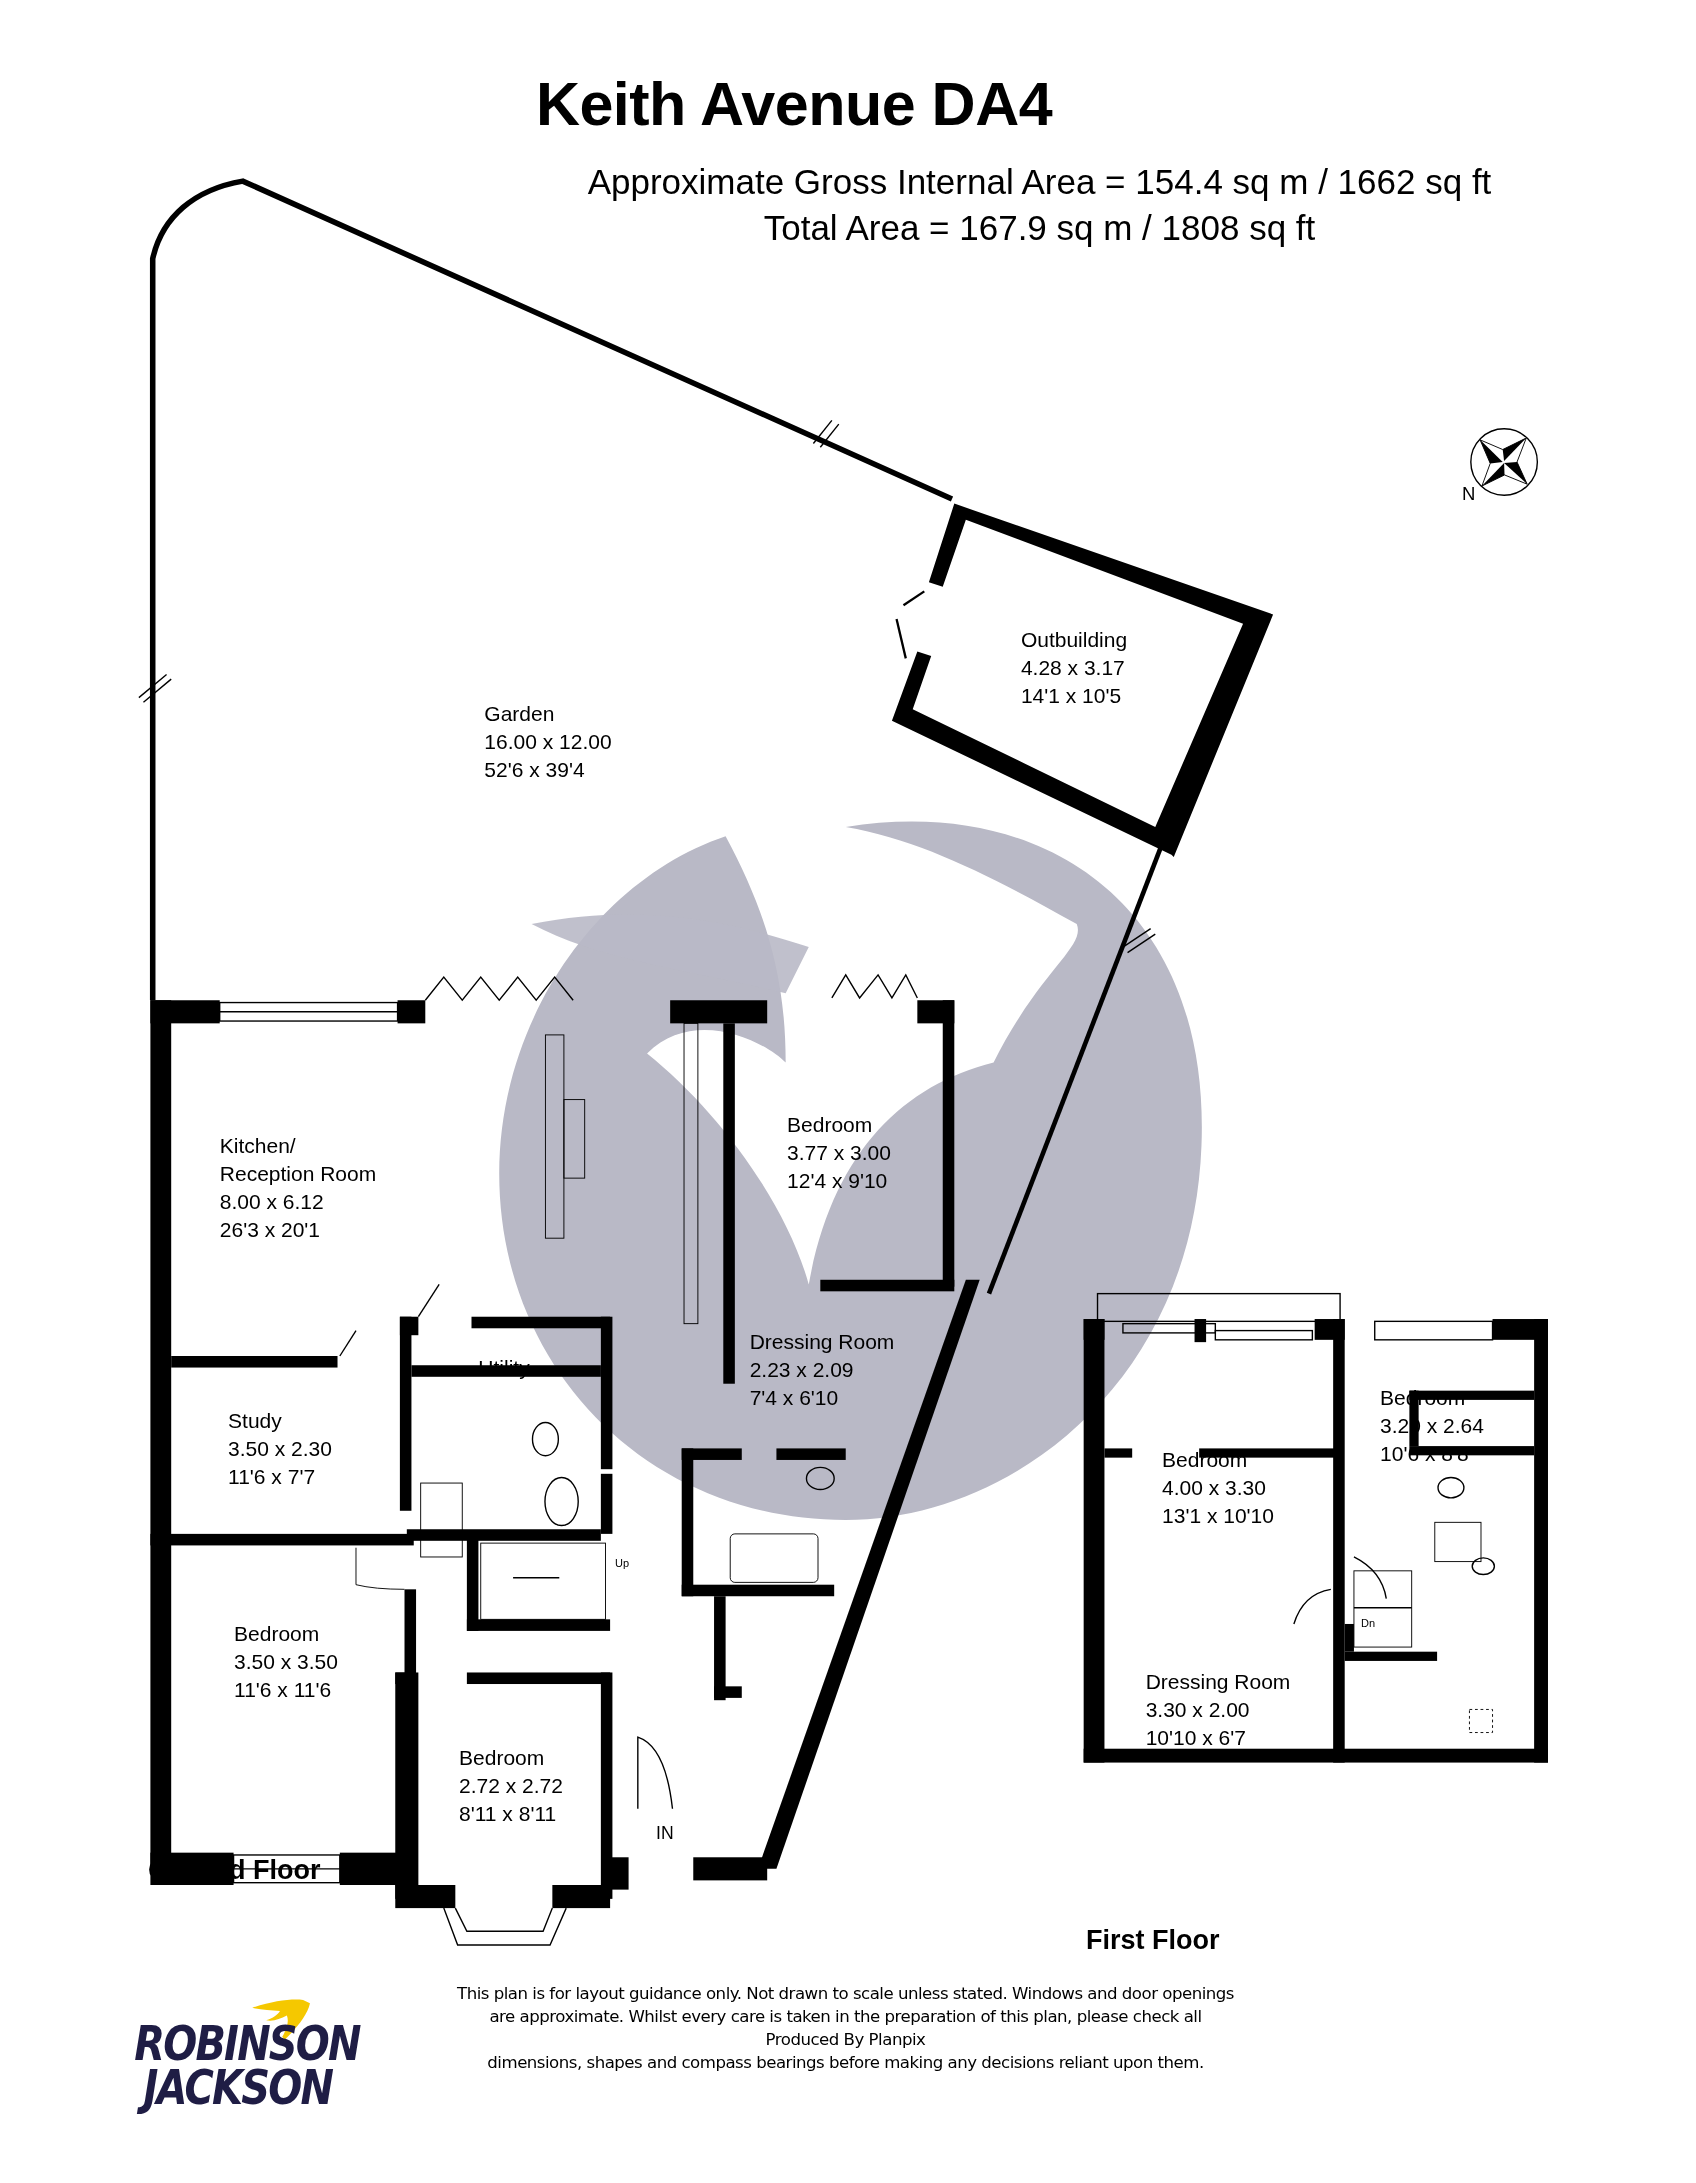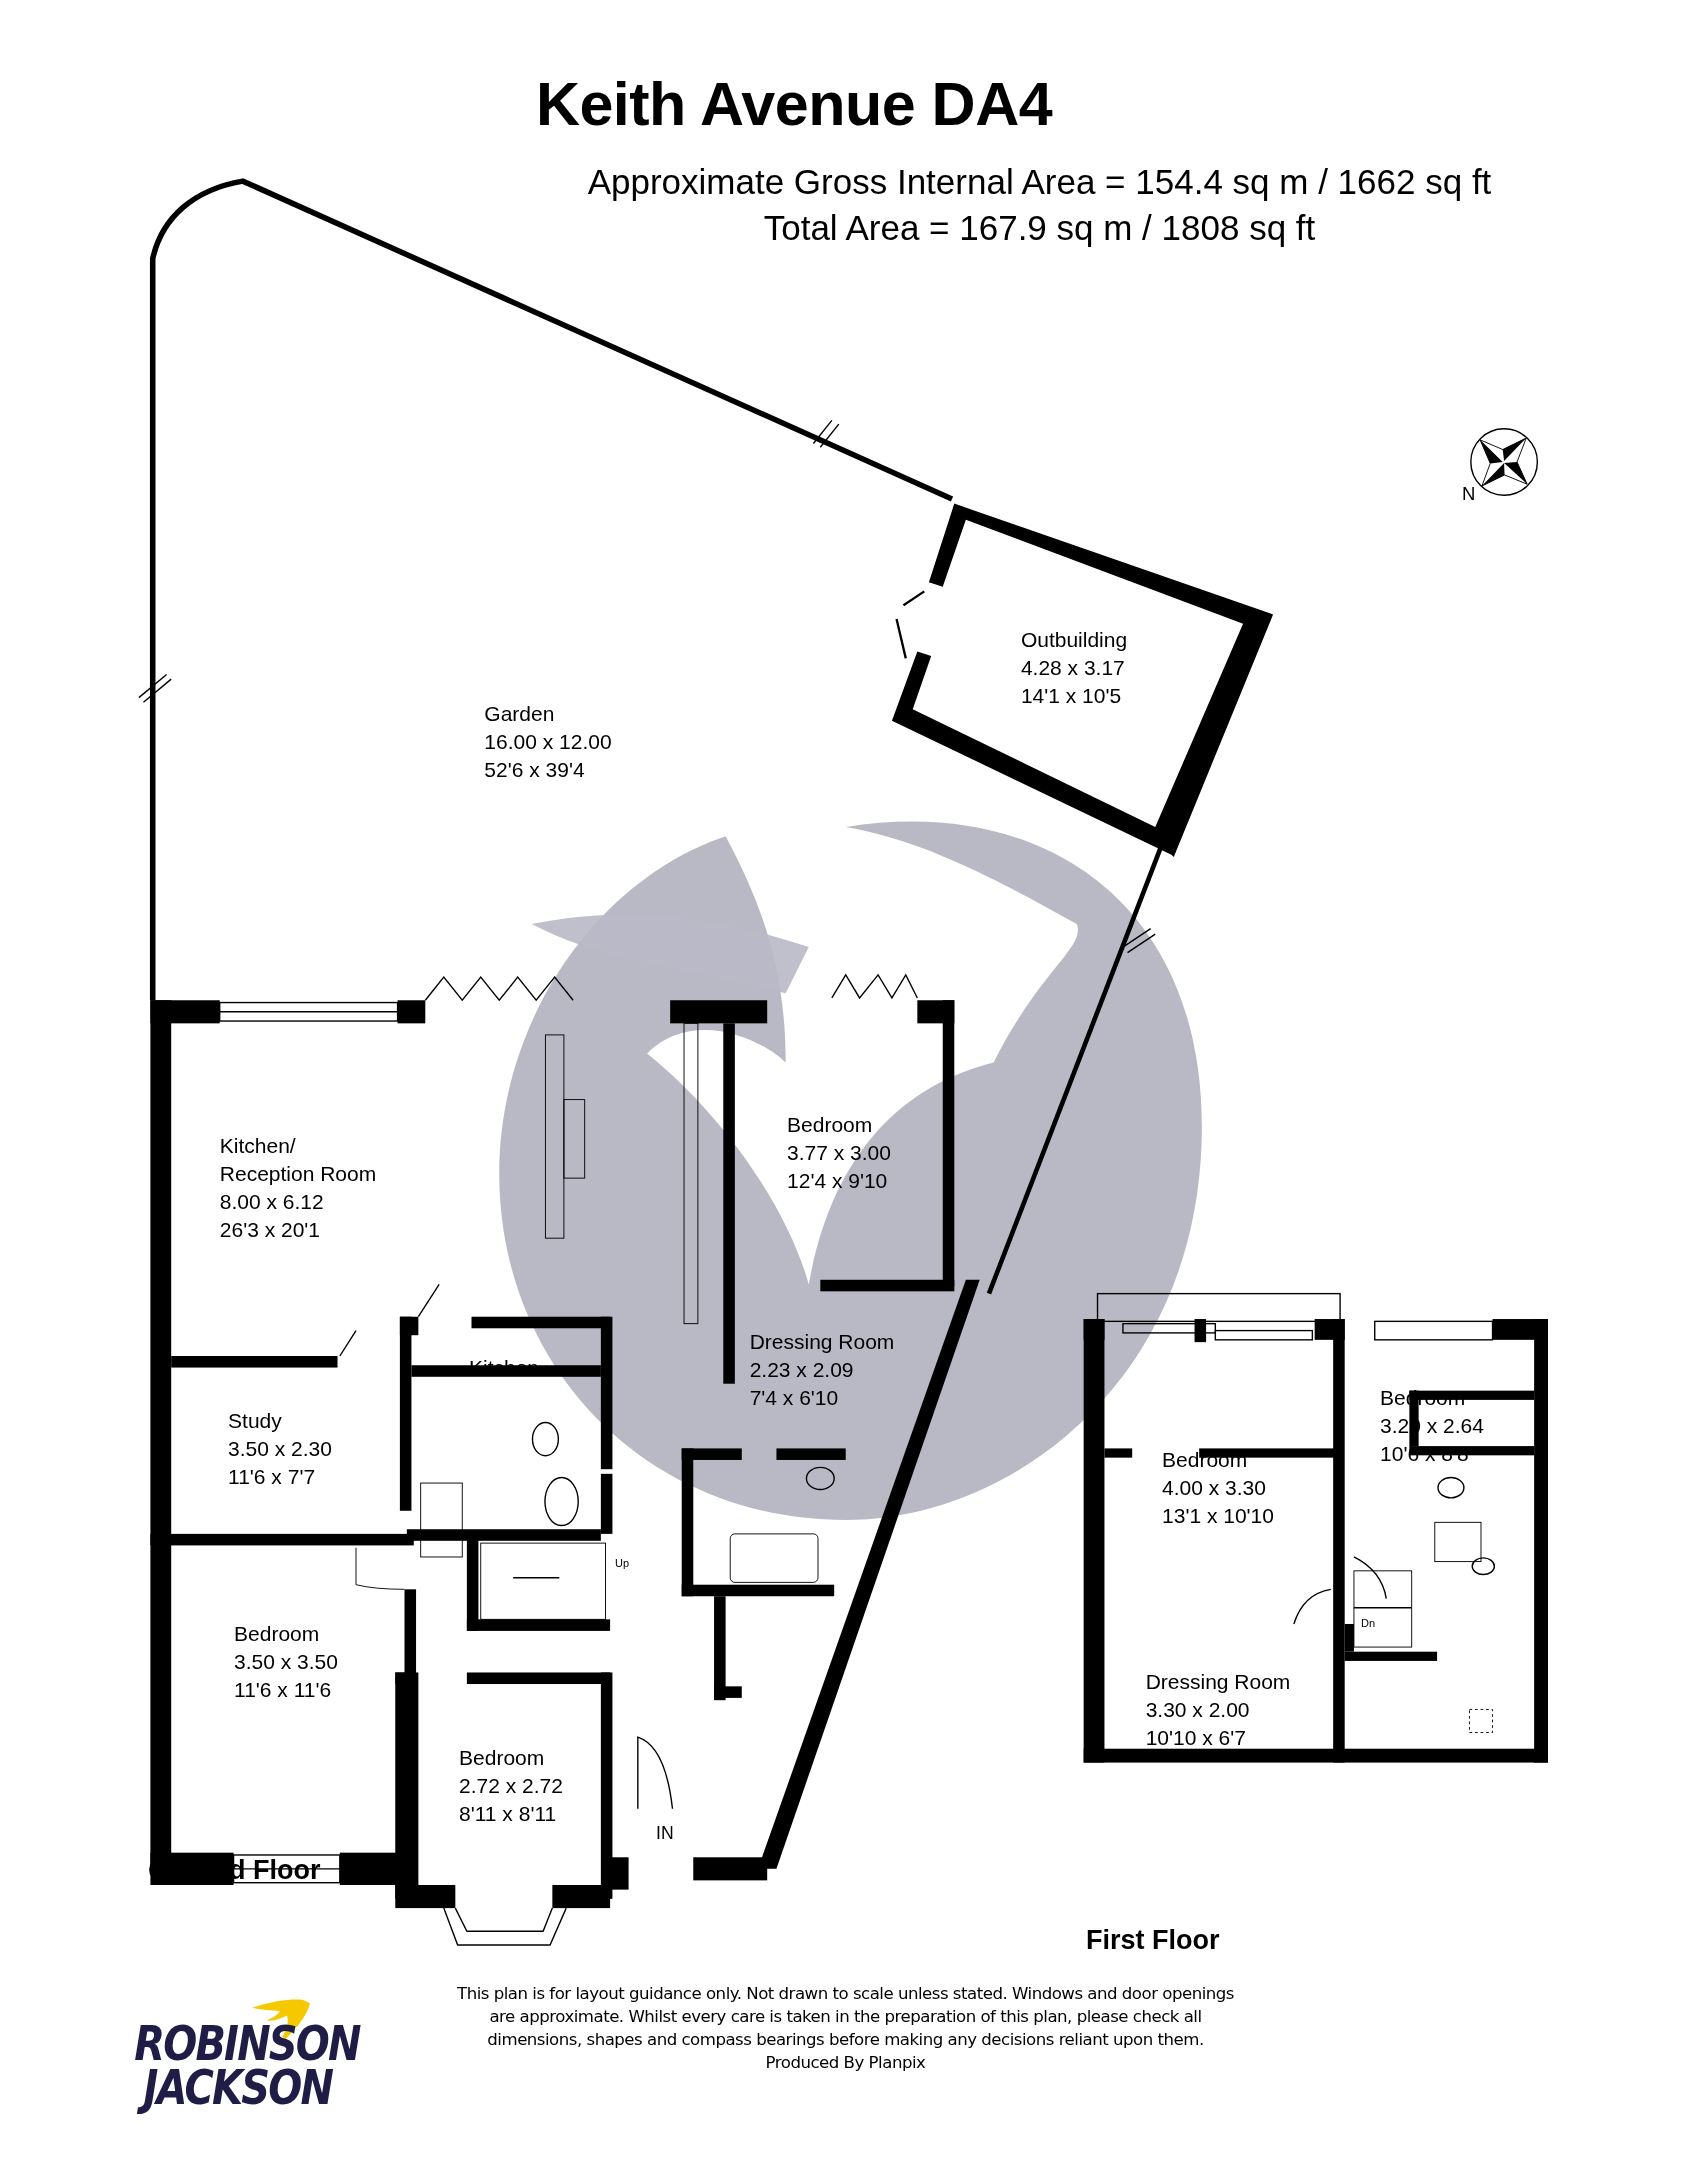--- a/index.html
+++ b/index.html
@@ -195,21 +195,21 @@
   <span>Bedroom</span>
   <span>3.77 x 3.00</span>
   <span>12'4 x 9'10</span>
 </div>
 <div class="room-label" style="left:822px; top:1328px;">
   <span>Dressing Room</span>
   <span>2.23 x 2.09</span>
   <span>7'4 x 6'10</span>
 </div>
 <div class="room-label" style="left:504px; top:1354px;">
-  <span>Kitchen</span>
+  <span>Utility</span>
 </div>
 <div class="room-label" style="left:280px; top:1407px;">
   <span>Study</span>
   <span>3.50 x 2.30</span>
   <span>11'6 x 7'7</span>
 </div>
 <div class="room-label" style="left:286px; top:1620px;">
   <span>Bedroom</span>
   <span>3.50 x 3.50</span>
   <span>11'6 x 11'6</span>
@@ -248,16 +248,16 @@
   <svg width="213" height="120" style="position:absolute;left:0;top:0;" viewBox="0 0 460 260">
     <path d="M 275 45 C 320 30 360 25 385 28 L 400 35 C 395 60 370 90 345 115 L 340 108 C 350 90 355 75 350 62 C 335 70 320 75 305 72 C 320 68 330 60 335 52 C 315 50 295 50 275 45 Z" fill="#f5c800"></path>
   </svg>
   <div class="logo-text" style="left:9.2px; top:35px;">ROBINSON</div>
   <div class="logo-text" style="left:18.5px; top:79px;">JACKSON</div>
 </div>
 
 <div class="disclaimer">
   <span>This plan is for layout guidance only. Not drawn to scale unless stated. Windows and door openings</span>
   <span>are approximate. Whilst every care is taken in the preparation of this plan, please check all</span>
+  <span>Produced By Planpix</span>
   <span>dimensions, shapes and compass bearings before making any decisions reliant upon them.</span>
-  <span>Produced By Planpix</span>
 </div>
 
 
 </body></html>

